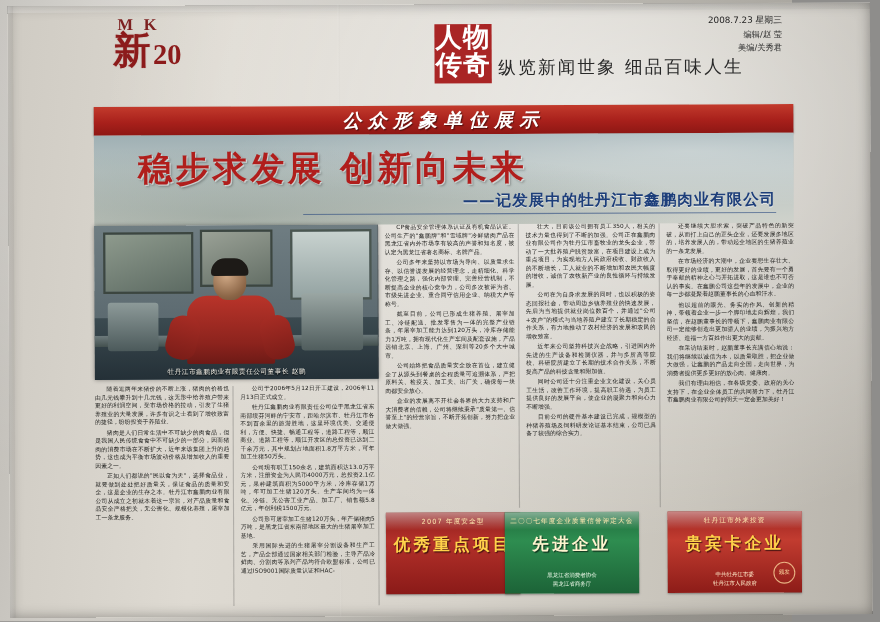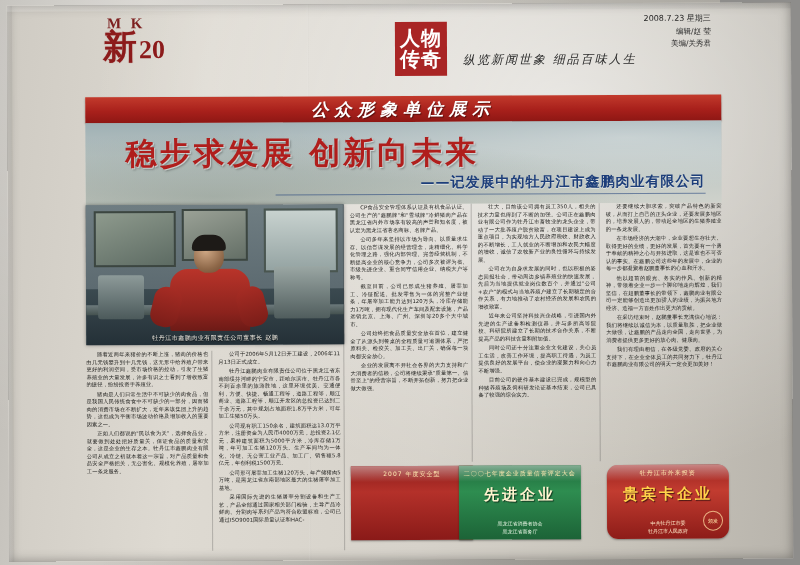--- a/index.html
+++ b/index.html
@@ -80,32 +80,31 @@
   #logo-block {
     position: absolute; left: 300px; top: 8px;
     width: 250px; height: 62px;
   }
   #logo-box {
     position: absolute; left: 0; top: 0;
     width: 52px; height: 54px;
     background: #a92525;
     color: #fff;
     display: flex; flex-direction: column;
-    align-items: center; justify-content: center;
-    font-family: "DejaVu Sans", "Liberation Serif", serif;
-    font-size: 20px; font-weight: bold;
+    align-items: center; justify-content: flex-start;
+    font-family: "DejaVu Sans", "Liberation Serif", serif;
+    font-size: 24px; font-weight: bold;
     line-height: 1.05;
     letter-spacing: 1px;
   }
   #logo-sub {
-    position: absolute; left: 68px; top: 30px;
-    font-family: "DejaVu Sans", "Liberation Serif", serif;
-    font-size: 12px; color: #2a2a2a; letter-spacing: 2px;
-    white-space: nowrap;
-    font-style: italic;
+    position: absolute; left: 58px; top: 30px;
+    font-family: "DejaVu Sans", "Liberation Serif", serif;
+    font-size: 16px; color: #2a2a2a; letter-spacing: 2px;
+    white-space: nowrap;
   }
 
   
   #meta {
     position: absolute; right: 4px; top: 0px;
     text-align: right;
     font-family: "DejaVu Sans", "Liberation Sans", sans-serif;
     font-size: 7.5px; color: #2b2b2b; line-height: 1.6;
     white-space: nowrap;
   }
@@ -272,21 +271,21 @@
   
   .plaque {
     position: absolute;
     top: 462px;
     width: 122px; height: 74px;
     overflow: hidden;
     box-shadow: 0 1px 2px rgba(0,0,0,.35);
   }
   #plaque1 { left: 342px; background: linear-gradient(180deg, #8d1c1a 0%, #b4312a 35%, #8a1a18 100%); }
   #plaque2 { left: 450px; background: linear-gradient(180deg, #1f6b3c 0%, #2e8d50 35%, #1c6337 100%); }
-  #plaque3 { left: 598px; background: linear-gradient(180deg, #9b2320 0%, #c23c30 35%, #8d1c18 100%); border-radius: 11px; }
+  #plaque3 { left: 598px; background: linear-gradient(180deg, #9b2320 0%, #c23c30 35%, #8d1c18 100%); }
 
   .plaque .p-top {
     position: absolute; left: 0; top: 0; width: 100%; height: 16px;
     background: linear-gradient(180deg, rgba(255,255,255,.45), rgba(255,255,255,0));
     display: flex; align-items: center; justify-content: center;
   }
   .plaque .p-top span {
     font-family: "DejaVu Sans", "Liberation Serif", serif;
     font-size: 6px; color: #ffe9b0; letter-spacing: 1px; white-space: nowrap;
   }
@@ -423,20 +422,21 @@
         <p>在市场经济的大潮中，企业要想生存壮大、取得更好的业绩，更好的发展，首先要有一个勇于奉献的精神之心与开拓进取，这是谁也不可否认的事实。在鑫鹏公司这些年的发展中，企业的每一步都凝聚着赵鹏董事长的心血和汗水。</p>
         <p>他以超前的眼光、务实的作风、创新的精神，带领着企业一步一个脚印地走向辉煌，我们坚信，在赵鹏董事长的带领下，鑫鹏肉业有限公司一定能够创造出更加骄人的业绩，为振兴地方经济、造福一方百姓作出更大的贡献。</p>
         <p>在采访结束时，赵鹏董事长充满信心地说：我们将继续以诚信为本，以质量取胜，把企业做大做强，让鑫鹏的产品走向全国，走向世界，为消费者提供更多更好的放心肉、健康肉。</p>
         <p>我们有理由相信，在各级党委、政府的关心支持下，在企业全体员工的共同努力下，牡丹江市鑫鹏肉业有限公司的明天一定会更加美好！</p>
       </div>
 
     <div class="plaque" id="plaque1">
       <div class="p-top">
         <span>2007 年度安全型</span>
       </div>
+      <div class="p-main">优秀重点项目</div>
       <div class="p-foot"></div>
     </div>
 
     <div class="plaque" id="plaque2">
       <div class="p-top">
         <span>二〇〇七年度企业质量信誉评定大会</span>
       </div>
       <div class="p-main">先进企业</div>
       <div class="p-foot">黑龙江省消费者协会<br>黑龙江省商务厅</div>
     </div>

